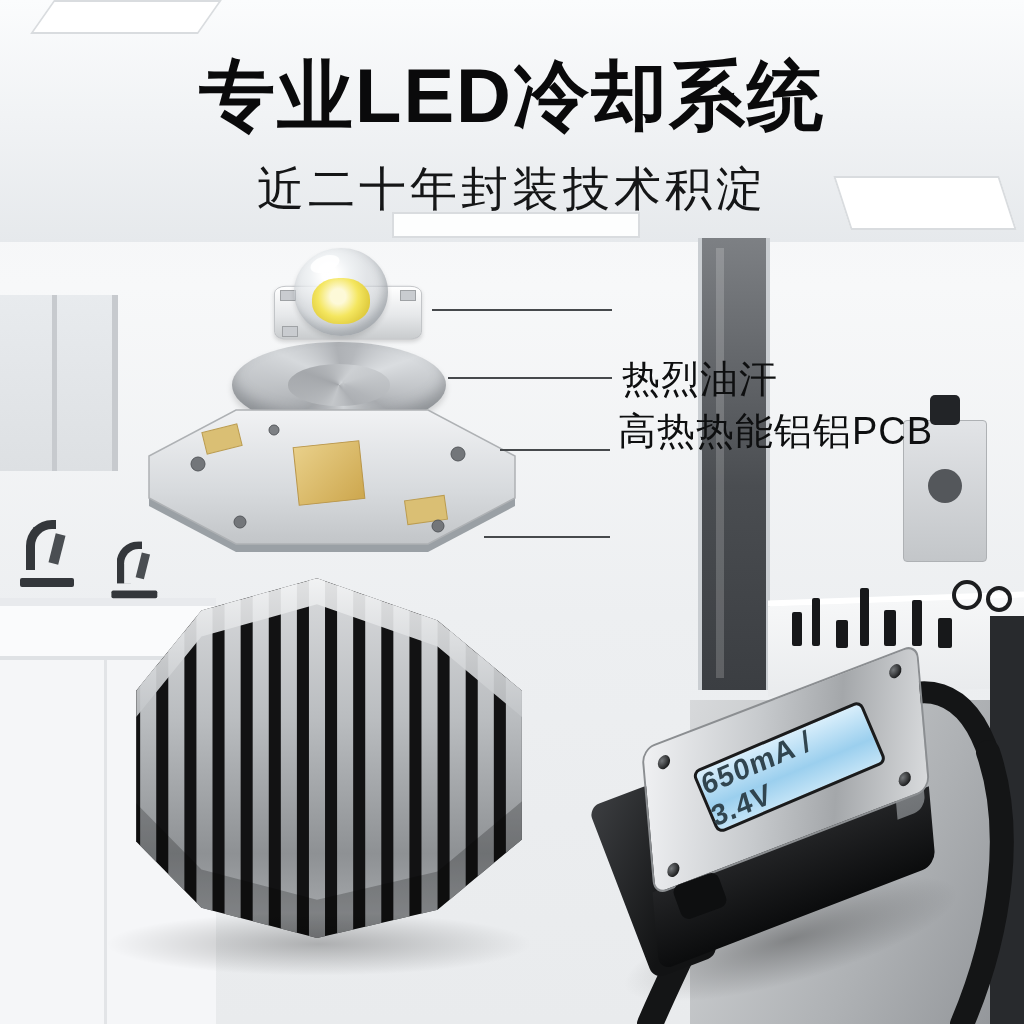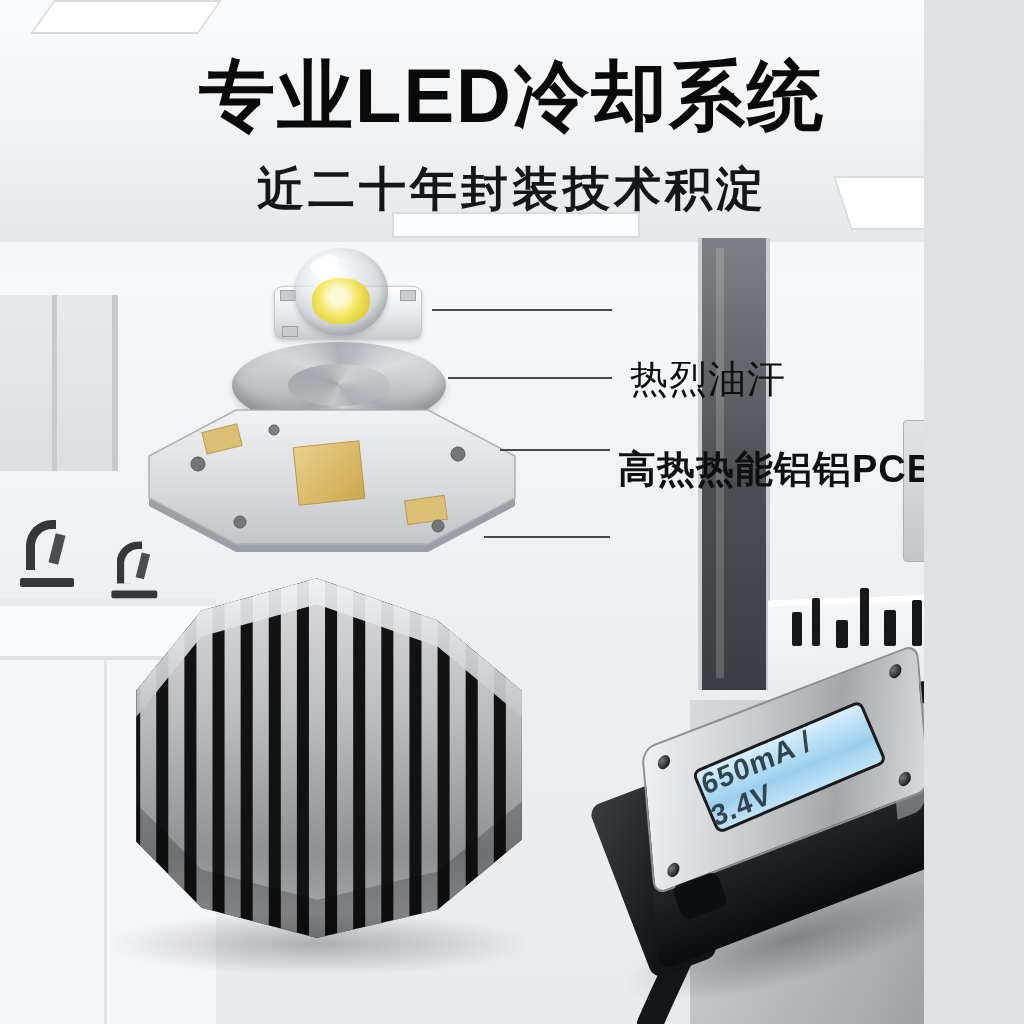--- a/index.html
+++ b/index.html
@@ -1,17 +1,17 @@
 <!DOCTYPE html>
 <html><head>
 <meta charset="utf-8">
 <style>
   html,body{margin:0;padding:0;}
   body{font-family:"Liberation Sans","DejaVu Sans",sans-serif;background:#dfe1e4;}
-  .scene{position:relative;width:924px;height:1024px;overflow:hidden;
+  .scene{position:relative;width:1024px;height:1024px;overflow:hidden;
     background:linear-gradient(180deg,#f2f3f5 0%,#f7f8f9 28%,#edeff1 60%,#e9ebed 100%);}
   .scene *{position:absolute;box-sizing:border-box;}
 
   
   .ceiling{left:0;top:0;width:1024px;height:242px;background:linear-gradient(180deg,#fbfcfd,#e6e9ec);}
   .panel{background:#ffffff;border:2px solid #d9dcdf;}
   .panel-a{left:42px;top:0;width:168px;height:34px;transform:skewX(-35deg);}
   .panel-b{left:392px;top:212px;width:248px;height:26px;background:#fdfefe;}
   .panel-c{left:842px;top:176px;width:166px;height:54px;transform:skewX(18deg);}
   .window-left{left:0;top:295px;width:118px;height:176px;background:linear-gradient(180deg,#e8ebee,#dde0e3);border-right:6px solid #c7cace;}
@@ -30,21 +30,21 @@
   .scope .arm{width:30px;height:50px;border:9px solid #34373b;border-right:none;border-bottom:none;border-radius:26px 0 0 0;}
   .scope .tube{left:26px;top:14px;width:10px;height:30px;background:#4a4e52;transform:rotate(14deg);}
   .scope .base{left:-6px;top:58px;width:54px;height:9px;background:#34373b;border-radius:2px;}
   .scope1{left:26px;top:520px;width:60px;height:70px;}
   .scope2{left:112px;top:536px;width:60px;height:70px;transform:scale(.85);}
   .post{background:#17181a;border-radius:2px;}
   .ring{border:4px solid #1c1d1f;border-radius:50%;background:rgba(255,255,255,.25);}
 
   
   .title{left:0;top:46px;width:1024px;text-align:center;font-size:76px;font-weight:900;color:#0a0a0b;letter-spacing:2px;}
-  .subtitle{left:0;top:158px;width:1024px;text-align:center;font-size:47px;font-weight:700;color:#151617;letter-spacing:4px;}
+  .subtitle{left:0;top:158px;width:1024px;text-align:center;font-size:47px;font-weight:400;color:#151617;letter-spacing:4px;}
 
   
   .led-base{left:274px;top:286px;width:148px;height:92px;border-radius:12px;
     background:linear-gradient(180deg,#ffffff,#e6e8ea 55%,#c9ccce);border:1px solid #b4b7ba;
     transform:scaleY(.58);transform-origin:top center;box-shadow:0 4px 6px rgba(0,0,0,.15);}
   .led-pad{background:#c9ccd0;border:1px solid #9fa2a5;}
   .led-dome{left:294px;top:248px;width:94px;height:88px;border-radius:50%;
     background:radial-gradient(circle at 38% 30%,rgba(255,255,255,.98) 0 9%,rgba(238,241,243,.85) 24%,rgba(212,216,220,.6) 44%,rgba(196,200,204,.55) 70%,#c2c5c9 100%);
     box-shadow:inset -4px -6px 10px rgba(120,126,132,.45),0 3px 5px rgba(0,0,0,.12);}
   .phosphor{left:18px;top:30px;width:58px;height:46px;border-radius:46%;
@@ -57,22 +57,22 @@
     background:conic-gradient(from 200deg,#c6c9cc,#9da0a4 90deg,#d0d3d6 200deg,#a8abaf 300deg,#c6c9cc);opacity:.85;}
   .pcb-svg{left:140px;top:402px;width:384px;height:154px;}
   .hs-svg{left:106px;top:540px;width:426px;height:402px;}
   .hs-shadow{left:104px;top:912px;width:430px;height:64px;border-radius:50%;
     background:radial-gradient(ellipse at center,rgba(0,0,0,.26),rgba(0,0,0,0) 70%);}
 
   
   .cl-line{border-top:2px solid #46494c;height:0;}
   .cl-label{font-size:38px;font-weight:500;color:#0e0f10;letter-spacing:1px;white-space:nowrap;}
   .l1{left:432px;top:309px;width:180px;} .t1{left:622px;top:286px;}
-  .l2{left:448px;top:377px;width:164px;} .t2{left:622px;top:354px;margin-left:8px;}
-  .l3{left:500px;top:449px;width:110px;} .t3{left:618px;top:444px;font-weight:bold;}
+  .l2{left:448px;top:377px;width:164px;} .t2{left:622px;top:354px;}
+  .l3{left:500px;top:449px;width:110px;} .t3{left:618px;top:406px;}
   .l4{left:484px;top:536px;width:126px;} .t4{left:622px;top:513px;}
 
   
   .cable-svg{left:0;top:0;width:1024px;height:1024px;pointer-events:none;}
   .drv-shadow{left:616px;top:896px;width:350px;height:86px;border-radius:50%;transform:rotate(-16deg);
     background:radial-gradient(ellipse at center,rgba(0,0,0,.3),rgba(0,0,0,0) 70%);}
   .driver{left:592px;top:666px;width:400px;height:320px;transform:rotate(-21deg);}
   .drv-end{left:16px;top:70px;width:70px;height:184px;border-radius:12px;z-index:0;
     background:linear-gradient(135deg,#3c3e41,#121314 70%);}
   .drv-front{left:46px;top:172px;width:296px;height:76px;transform:skewX(-16deg);transform-origin:top left;

